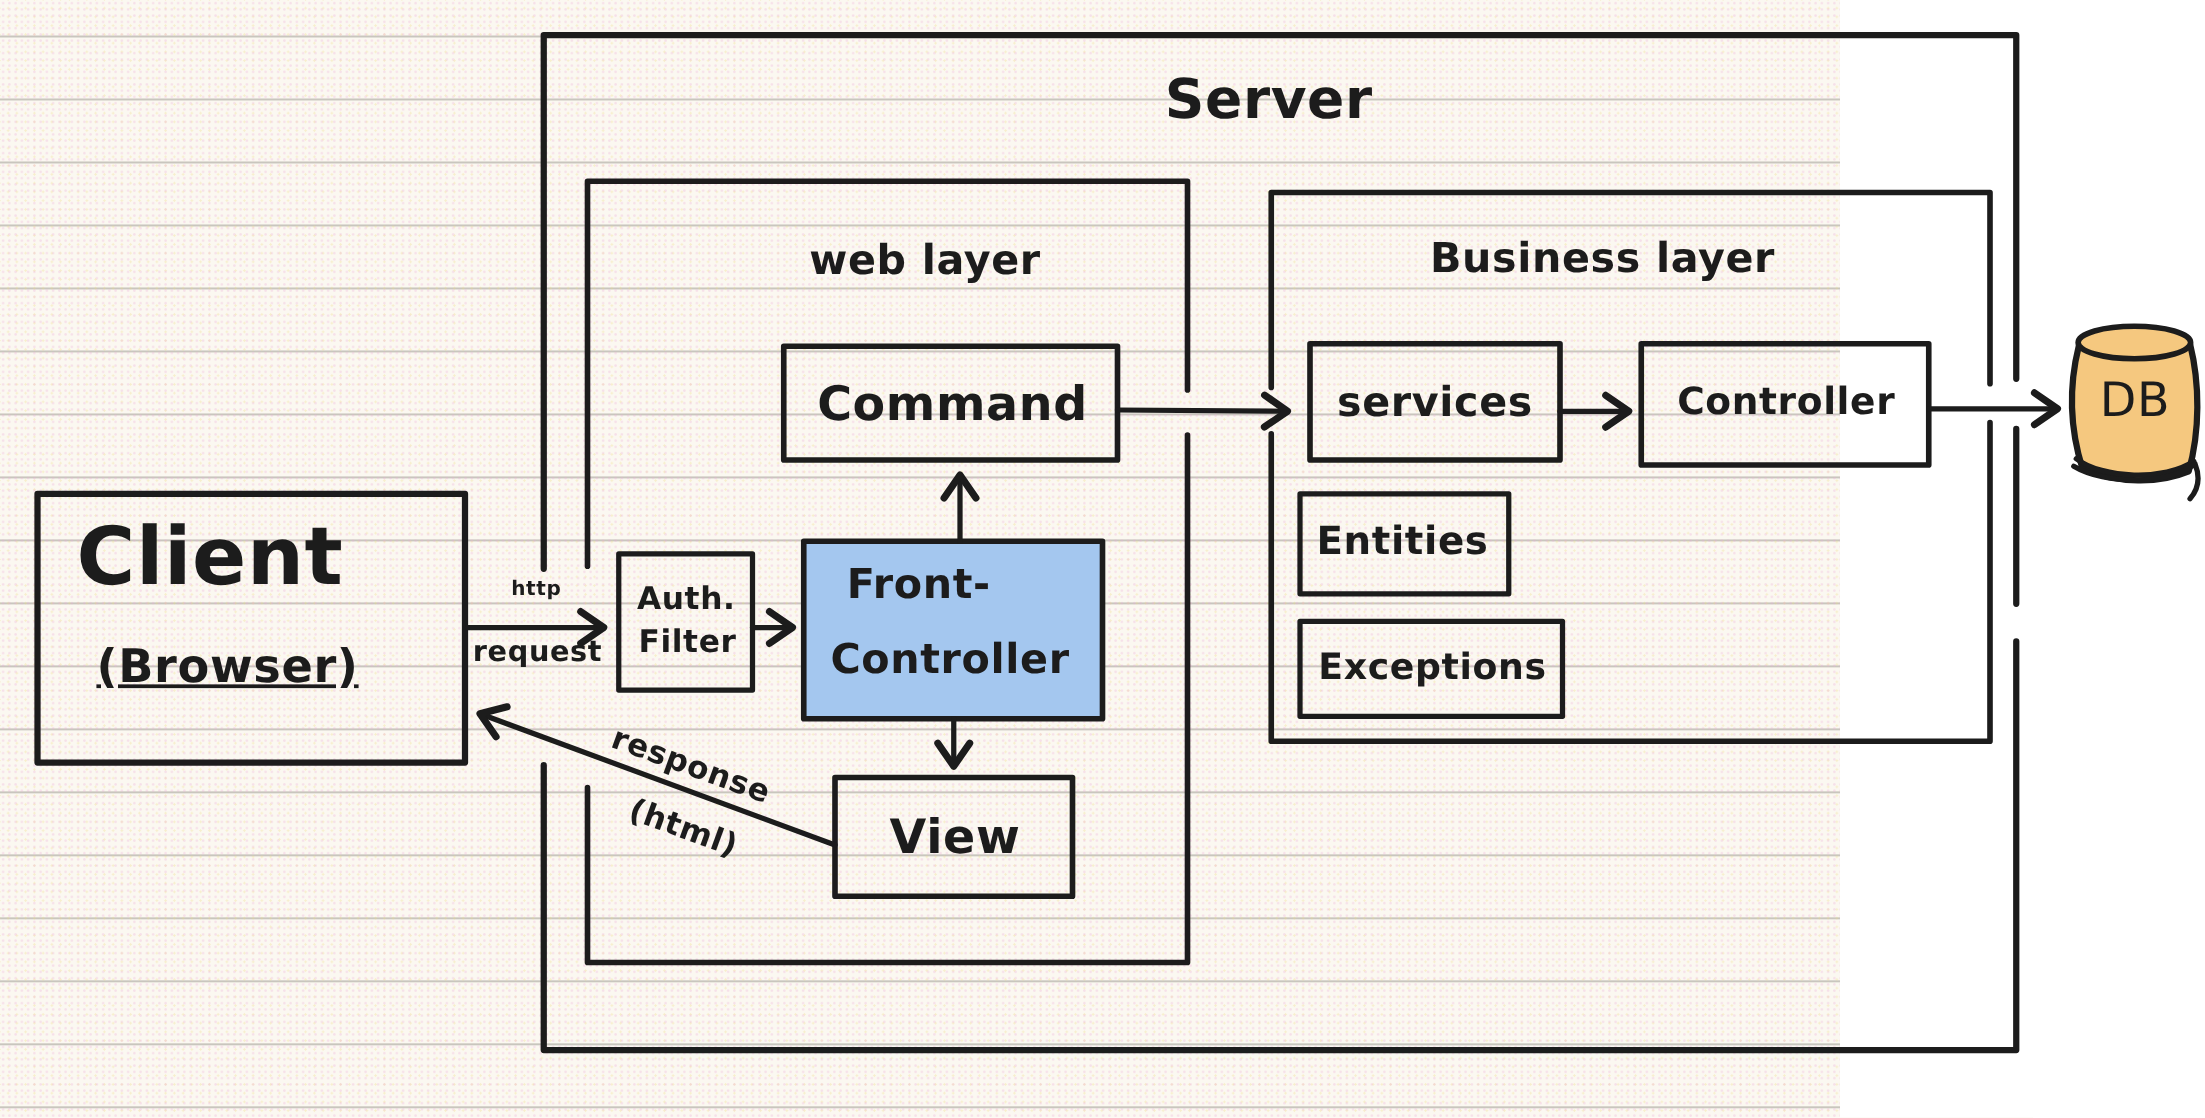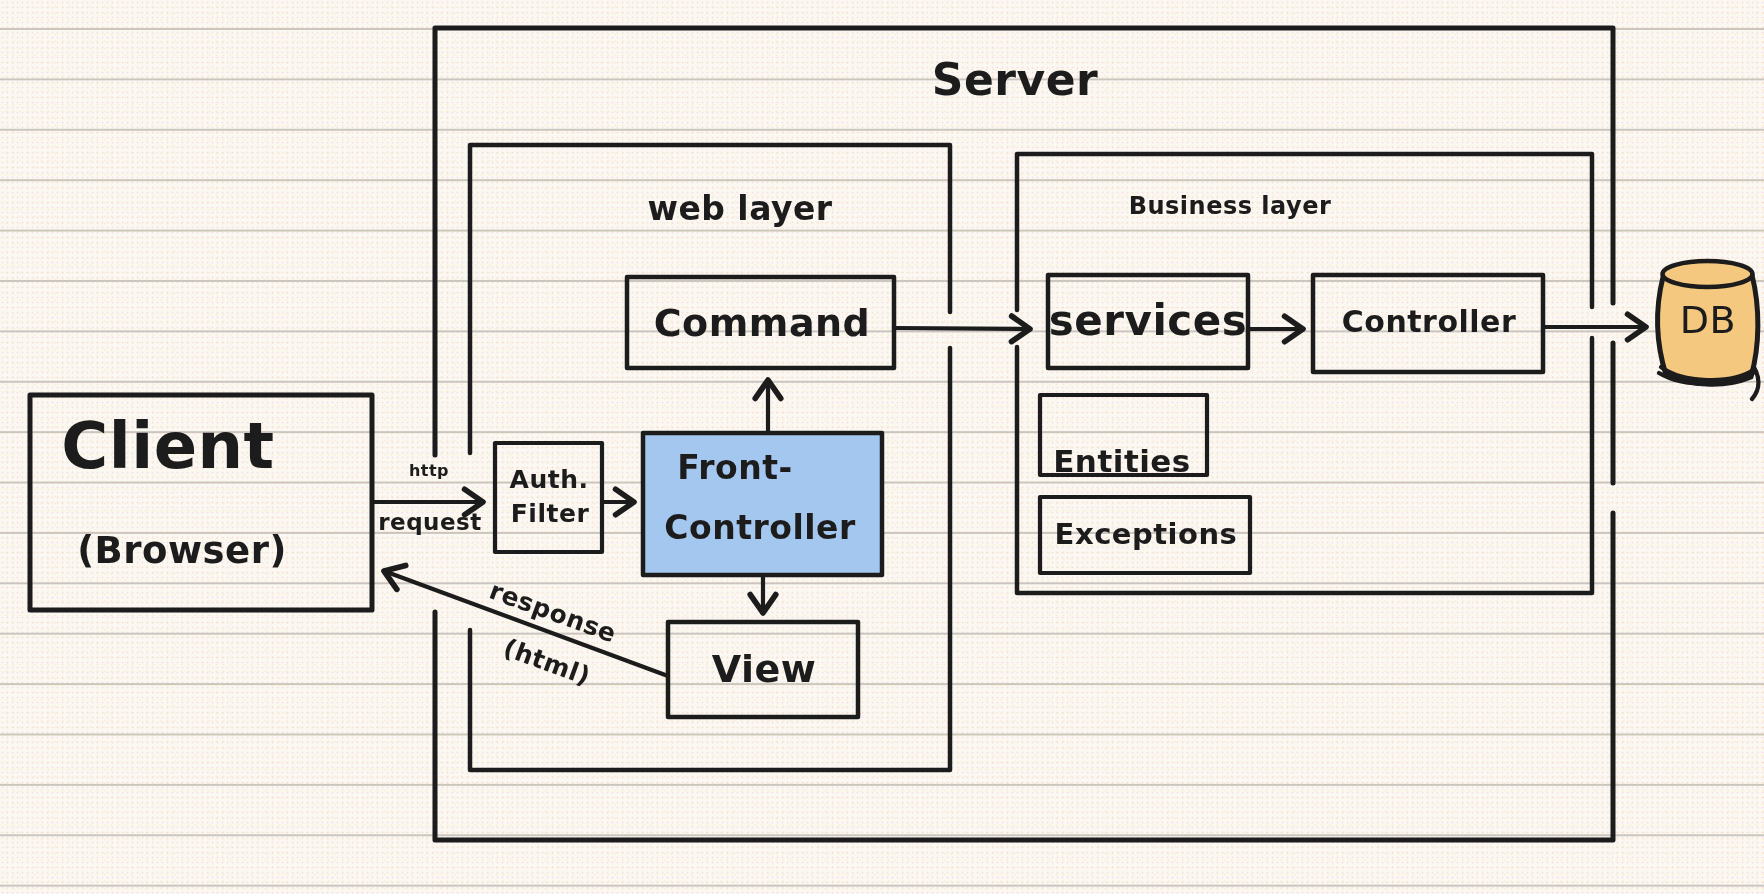--- a/index.html
+++ b/index.html
@@ -1,21 +1,21 @@
 <!DOCTYPE html>
 <html style="--ink: #1c1c1c; --paper: #fbf8f1; --ruled-line: #c9c6be; --front-controller-fill: #a4c7ef; --db-fill: #f5c87f;"><head>
 <meta charset="utf-8">
 <style>
   html,body{margin:0;padding:0;}
   body{
     width:1764px;height:894px;overflow:hidden;
     font-family:"DejaVu Sans",sans-serif;
   }
   .stage{
-    position:relative;width:1764px;height:894px;
+    position:relative;width:1472px;height:894px;
     background-color:var(--paper,#fbf8f1);
     background-image:
       radial-gradient(circle, rgba(236,170,214,0.30) 0.9px, transparent 1.1px),
       radial-gradient(circle, rgba(238,220,130,0.32) 0.9px, transparent 1.1px),
       repeating-linear-gradient(to bottom,
         transparent 0px, transparent 48.4px,
         var(--ruled-line,#c9c6be) 48.4px, var(--ruled-line,#c9c6be) 50.4px);
     background-size:5px 5px, 7px 7px, 100% 50.4px;
     background-position:0 0, 3px 3px, 0 30px;
   }
@@ -69,36 +69,36 @@
     <line class="ink" stroke-width="4.2" x1="768" y1="433" x2="768" y2="380" marker-end="url(#arrow)"></line>
     <line class="ink" stroke-width="4.2" x1="763" y1="575" x2="763" y2="613" marker-end="url(#arrow)"></line>
     <line class="ink" stroke-width="4.2" x1="894" y1="328" x2="1030" y2="329" marker-end="url(#arrow)"></line>
     <line class="ink" stroke-width="4.2" x1="1248" y1="329" x2="1303" y2="329" marker-end="url(#arrow)"></line>
     <line class="ink" stroke-width="4.2" x1="1543" y1="327" x2="1646" y2="327" marker-end="url(#arrow)"></line>
     <line class="ink" stroke-width="4.2" x1="668" y1="676" x2="384" y2="571" marker-end="url(#arrow)"></line>
   </svg>
 
   <div class="lbl" style="left:1015px;top:80px;font-size:44px;">Server</div>
   <div class="lbl" style="left:740px;top:208px;font-size:33px;">web layer</div>
-  <div class="lbl" style="left:1230px;top:206px;font-size:24px;">Business layer</div>
+  <div class="lbl" style="left:1282px;top:206px;font-size:33px;">Business layer</div>
 
   <div class="lbl" style="left:168px;top:446px;font-size:64px;">Client</div>
-  <div class="lbl" style="left:182px;top:550px;font-size:37px;">(Browser)</div>
+  <div class="lbl" style="left:182px;top:533px;font-size:37px;text-decoration:underline;">(Browser)</div>
 
   <div class="lbl" style="left:549px;top:479px;font-size:25px;">Auth.</div>
   <div class="lbl" style="left:550px;top:513px;font-size:25px;">Filter</div>
 
   <div class="lbl" style="left:735px;top:467px;font-size:33px;">Front-</div>
   <div class="lbl" style="left:760px;top:527px;font-size:33px;">Controller</div>
 
   <div class="lbl" style="left:762px;top:323px;font-size:38px;">Command</div>
   <div class="lbl" style="left:764px;top:669px;font-size:38px;">View</div>
-  <div class="lbl" style="left:1148px;top:321px;font-size:42px;">services</div>
+  <div class="lbl" style="left:1148px;top:321px;font-size:33px;">services</div>
   <div class="lbl" style="left:1429px;top:322px;font-size:30px;">Controller</div>
-  <div class="lbl" style="left:1122px;top:434px;font-size:31px;margin-top:27px;">Entities</div>
+  <div class="lbl" style="left:1122px;top:434px;font-size:31px;">Entities</div>
   <div class="lbl" style="left:1146px;top:534px;font-size:29px;">Exceptions</div>
   <div class="lbl" style="left:1708px;top:320px;font-size:38px;font-weight:400;">DB</div>
 
   <div class="lbl" style="left:429px;top:471px;font-size:16px;">http</div>
   <div class="lbl" style="left:430px;top:522px;font-size:23px;">request</div>
   <div class="lbl rot" style="left:553px;top:612px;font-size:25px;">response</div>
   <div class="lbl rot" style="left:547px;top:662px;font-size:25px;">(html)</div>
 
 </div>
 

